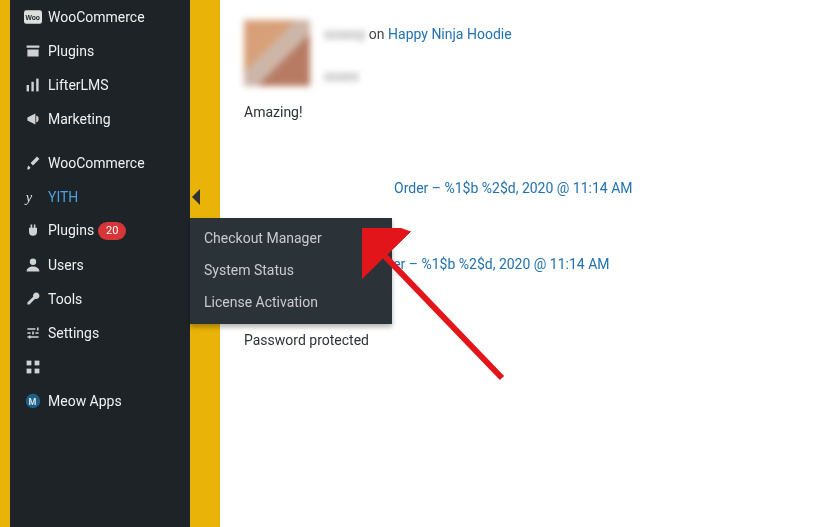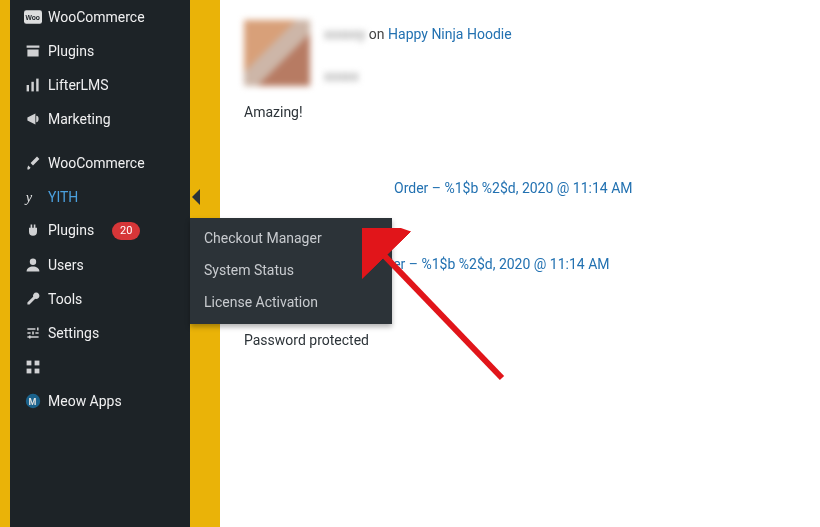--- a/index.html
+++ b/index.html
@@ -71,21 +71,21 @@
     display: inline-block;
     min-width: 18px;
     height: 18px;
     border-radius: 9px;
     background: #d63638;
     color: #fff;
     font-size: 11px;
     line-height: 18px;
     text-align: center;
     padding: 0 5px;
-    margin-left: 18px;
+    margin-left: 4px;
     vertical-align: middle;
   }
 
   
   .flyout {
     position: absolute;
     left: 190px; 
     top: 218px;
     width: 202px;
     background: #2c3338;

